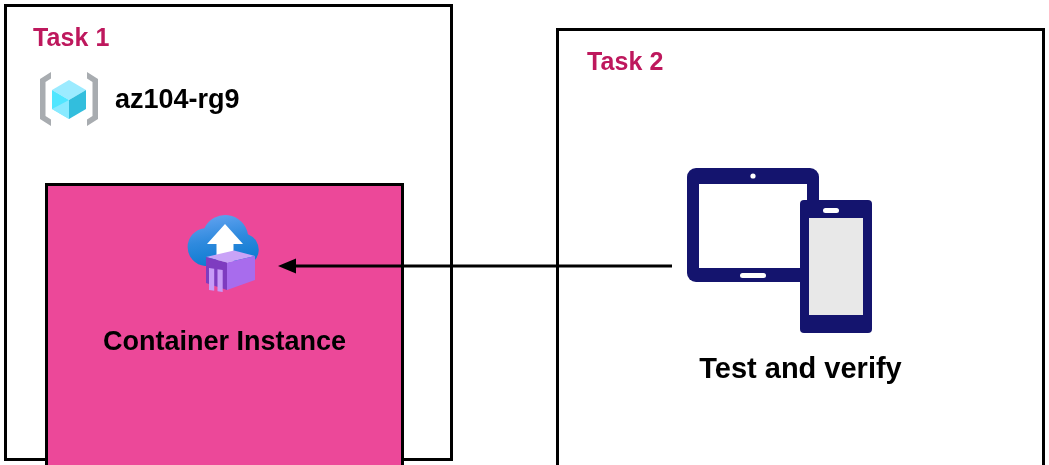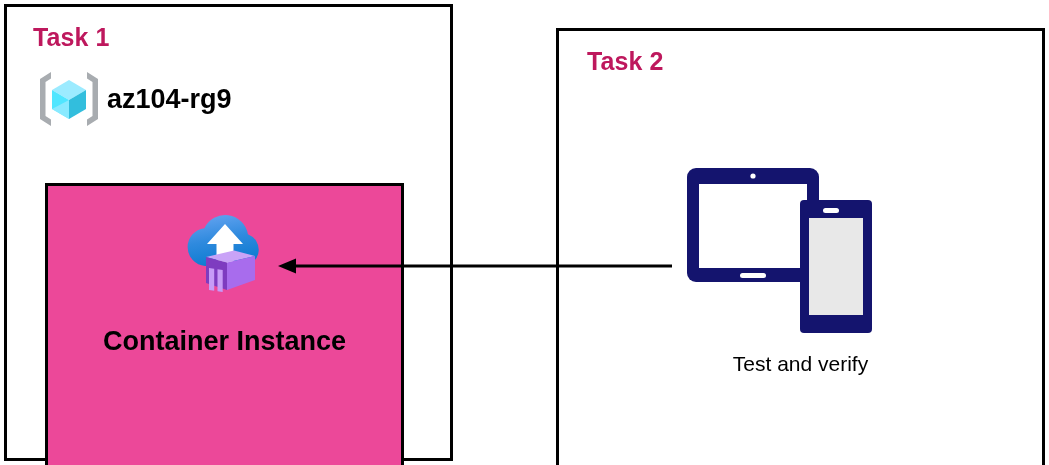--- a/index.html
+++ b/index.html
@@ -29,21 +29,21 @@
     color:#be185d;
     letter-spacing:0.1px;
     white-space:nowrap;
   }
   #panel-1 .panel-title{left:26px;top:16px;}
   #panel-2 .panel-title{left:28px;top:16px;}
 
   
   .rg-row{
     position:absolute;left:30px;top:60px;
-    display:flex;align-items:center;gap:6px;
+    display:flex;align-items:center;gap:14px;
   }
   .rg-icon{width:64px;height:64px;display:block;}
   .rg-label{
     font-size:27px;font-weight:bold;color:#000000;
     white-space:nowrap;line-height:1;
   }
 
   
   #resource-box{
     position:absolute;
@@ -67,21 +67,21 @@
 
   
   .device-wrap{
     position:absolute;left:683px;top:160px;
     width:190px;height:175px;
   }
   .device-icon{width:190px;height:175px;display:block;}
   .device-label{
     position:absolute;left:556px;top:352px;width:489px;
     text-align:center;
-    font-size:21px;font-weight:normal;color:#000000;
+    font-size:29px;font-weight:bold;color:#000000;
     white-space:nowrap;
   }
 
   
   #flow-arrow{
     position:absolute;left:270px;top:250px;
     width:410px;height:32px;
     pointer-events:none;
   }
 </style>

